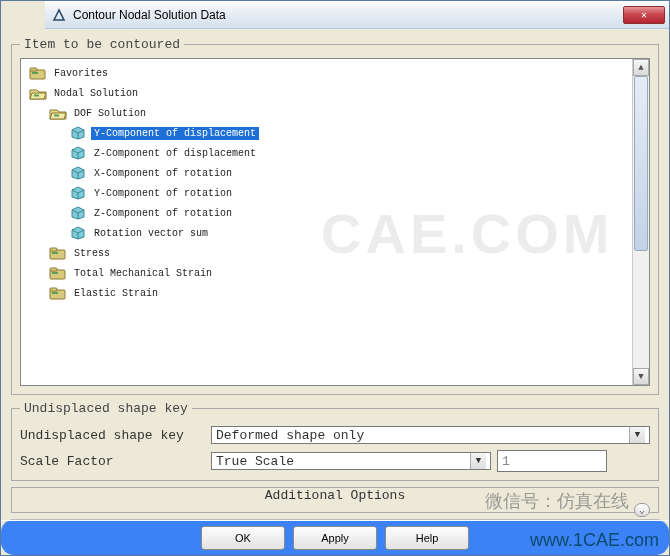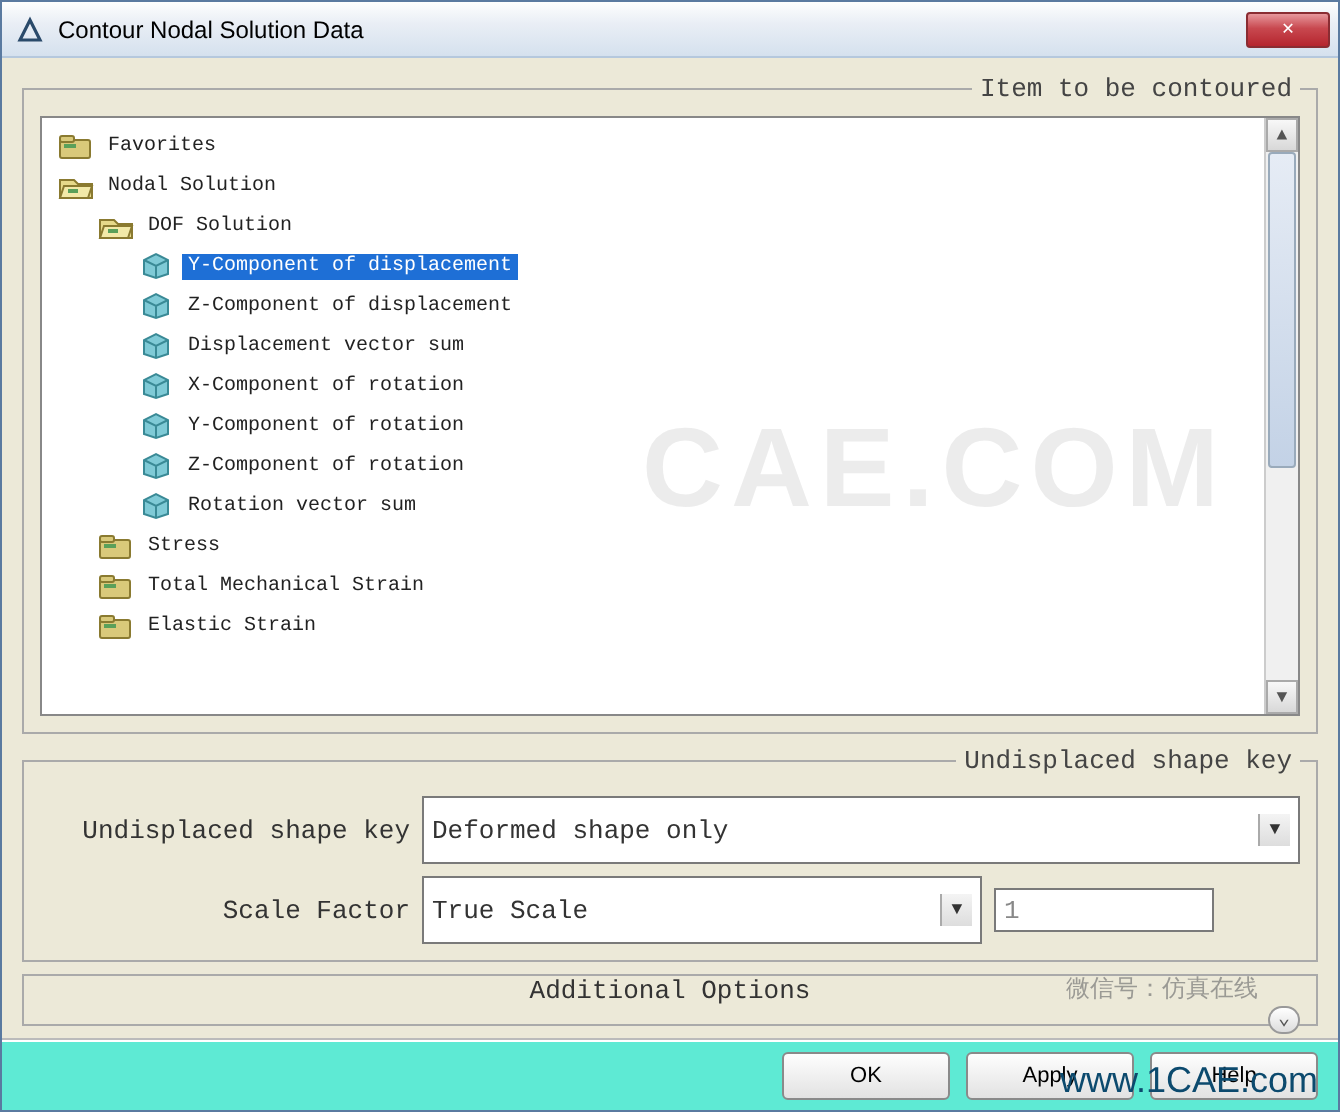--- a/index.html
+++ b/index.html
@@ -1,23 +1,23 @@
 <!DOCTYPE html>
 <html><head>
 <meta charset="utf-8">
 <style>
   * { box-sizing: border-box; margin: 0; padding: 0; font-family: "Courier New", monospace; }
   body { background: #bbb; width: 670px; height: 556px; overflow: hidden; }
   .window { width: 670px; height: 556px; border: 1px solid #5a7aa0; background: #ece9d8; position: relative; display: flex; flex-direction: column; }
-  .titlebar { height: 28px; background: linear-gradient(to bottom, #fdfefe 0%, #e9eef5 40%, #d5e1ee 100%); display: flex; align-items: center; padding: 0 4px 0 6px; border-bottom: 1px solid #b5c8dd; }
+  .titlebar { height: 28px; background: linear-gradient(to bottom, #fdfefe 0%, #e9eef5 40%, #d5e1ee 100%); display: flex; align-items: center; padding: 0 4px 0 6px; border-bottom: 1px solid #b5c8dd; margin-left: 44px; }
   .app-icon { width: 16px; height: 16px; margin-right: 6px; display: inline-flex; align-items: center; justify-content: center; }
   .title-text { font-family: "Segoe UI", Tahoma, sans-serif; font-size: 12px; color: #000; }
   .close-btn { margin-left: auto; width: 42px; height: 18px; background: linear-gradient(to bottom, #e7979c 0%, #c8484f 45%, #b5252e 100%); border: 1px solid #8a2c32; border-radius: 2px; display: flex; align-items: center; justify-content: center; color: #fff; font-family: sans-serif; font-size: 10px; font-weight: bold; cursor: pointer; }
   .content { flex: 1; padding: 8px 10px 6px 10px; display: flex; flex-direction: column; gap: 6px; overflow: hidden; }
-  fieldset { border: 1px solid #aaa; padding: 6px 8px 8px 8px; font-family: "Courier New", monospace; font-size: 13px; color: #333; text-align: right; }
+  fieldset { border: 1px solid #aaa; padding: 6px 8px 8px 8px; font-family: "Courier New", monospace; font-size: 13px; color: #333; }
   fieldset.main { flex: 1; display: flex; }
   legend { padding: 0 4px; color: #444; }
   .tree-wrap { flex: 1; border: 1px solid #888; background: #fff; position: relative; display: flex; }
   .tree { flex: 1; overflow: auto; padding: 4px 0 4px 4px; white-space: nowrap; }
   .tree-row { display: flex; align-items: center; height: 20px; font-size: 10px; color: #222; cursor: default; }
   .tree-row .label { padding: 1px 3px; }
   .tree-row.selected .label { background: #1e6fd6; color: #fff; }
   .indent-0 { padding-left: 4px; }
   .indent-1 { padding-left: 24px; }
   .indent-2 { padding-left: 44px; }
@@ -25,32 +25,32 @@
   .icon-folder svg, .icon-leaf svg { display: block; }
   .icon-leaf { display: inline-block; width: 18px; height: 14px; margin-right: 4px; }
   .scrollbar-v { width: 17px; background: #efefef; border-left: 1px solid #ccc; display: flex; flex-direction: column; }
   .sb-btn { height: 17px; background: linear-gradient(#f8f8f8,#d8d8d8); border: 1px solid #aaa; display: flex; align-items: center; justify-content: center; font-size: 9px; color: #555; }
   .sb-track { flex: 1; background: #f0f0f0; position: relative; }
   .sb-thumb { position: absolute; top: 0; left: 1px; right: 1px; height: 60%; background: linear-gradient(#e6ecf5,#c3d2e6); border: 1px solid #9ab; border-radius: 2px; }
 
   .form-rows { display: flex; flex-direction: column; gap: 6px; margin-top: 4px; }
   .form-row { display: flex; align-items: center; gap: 6px; }
   .form-label { width: 185px; font-size: 13px; }
-  .combo { flex: 1; height: 34px; background: #fff; border: 1px solid #7a7a7a; display: flex; align-items: center; padding: 0 4px; font-size: 13px; position: relative; }
+  .combo { flex: 1; height: 18px; background: #fff; border: 1px solid #7a7a7a; display: flex; align-items: center; padding: 0 4px; font-size: 13px; position: relative; }
   .combo .arrow { margin-left: auto; width: 16px; height: 16px; border-left: 1px solid #aaa; display: flex; align-items: center; justify-content: center; font-size: 9px; color: #333; background: linear-gradient(#f4f4f4,#ddd); }
   .num-input { width: 110px; height: 22px; border: 1px solid #7a7a7a; background: #fff; padding: 0 4px; font-size: 13px; color: #888; display: flex; align-items: center; }
 
   .additional-bar { height: 26px; border: 1px solid #aaa; display: flex; align-items: center; padding: 0 8px; font-size: 13px; color: #333; background: #ece9d8; flex-direction: column; }
   .expand-chevron { margin-left: auto; width: 16px; height: 16px; border: 1px solid #999; border-radius: 8px; display: flex; align-items: center; justify-content: center; font-size: 10px; color: #555; background: linear-gradient(#fff,#ddd); }
 
-  .button-bar { height: 36px; display: flex; align-items: center; justify-content: flex-end; gap: 8px; padding: 0 10px; border-top: 1px solid #bbb; background: #5eead4; position: relative; }
+  .button-bar { height: 36px; display: flex; align-items: center; justify-content: center; gap: 8px; padding: 0 10px; border-top: 1px solid #bbb; background: #3b82f6; position: relative; border-radius: 13px; }
   .button-bar .sep { position: absolute; left: 0; right: 0; top: 0; height: 1px; background: #fff; }
   .btn { width: 84px; height: 24px; font-family: Tahoma, sans-serif; font-size: 11px; background: linear-gradient(#fefefe,#e2e2e2); border: 1px solid #8a8a8a; border-radius: 3px; cursor: pointer; }
   .watermark1 { position: absolute; top: 200px; left: 320px; font-family: Arial, sans-serif; font-size: 56px; font-weight: bold; color: rgba(200,200,200,0.35); letter-spacing: 4px; pointer-events: none; }
-  .watermark2 { position: absolute; bottom: 52px; right: 40px; font-family: "Microsoft YaHei", sans-serif; font-size: 12px; color: rgba(120,120,120,0.7); pointer-events: none; text-align: center; }
+  .watermark2 { position: absolute; bottom: 42px; right: 40px; font-family: "Microsoft YaHei", sans-serif; font-size: 18px; color: rgba(120,120,120,0.7); pointer-events: none; text-align: center; }
   .watermark3 { position: absolute; bottom: 4px; right: 10px; font-family: Arial, sans-serif; font-size: 18px; color: #0c4a6e; pointer-events: none; }
 </style>
 </head>
 <body>
 
 <div class="window">
   <div class="titlebar">
     <span class="app-icon">
       <svg width="14" height="14" viewBox="0 0 14 14">
           <path d="M2 12 L7 2 L12 12 Z" fill="none" stroke="#2a4a6a" stroke-width="1.6"></path>
@@ -116,29 +116,20 @@
               </span>
               <span class="label">Z-Component of displacement</span>
             </div>
             <div class="tree-row indent-2">
               <span class="icon-leaf">
                 <svg width="18" height="14" viewBox="0 0 18 14">
                   <path d="M3 11 L3 4 L9 1 L15 4 L15 11 L9 13 Z" fill="#7fcad6" stroke="#3a8a96"></path>
                   <path d="M3 4 L9 7 L15 4 M9 7 L9 13" fill="none" stroke="#3a8a96"></path>
                 </svg>
               </span>
-              <span class="label">Displacement vector sum</span>
-            </div>
-            <div class="tree-row indent-2">
-              <span class="icon-leaf">
-                <svg width="18" height="14" viewBox="0 0 18 14">
-                  <path d="M3 11 L3 4 L9 1 L15 4 L15 11 L9 13 Z" fill="#7fcad6" stroke="#3a8a96"></path>
-                  <path d="M3 4 L9 7 L15 4 M9 7 L9 13" fill="none" stroke="#3a8a96"></path>
-                </svg>
-              </span>
               <span class="label">X-Component of rotation</span>
             </div>
             <div class="tree-row indent-2">
               <span class="icon-leaf">
                 <svg width="18" height="14" viewBox="0 0 18 14">
                   <path d="M3 11 L3 4 L9 1 L15 4 L15 11 L9 13 Z" fill="#7fcad6" stroke="#3a8a96"></path>
                   <path d="M3 4 L9 7 L15 4 M9 7 L9 13" fill="none" stroke="#3a8a96"></path>
                 </svg>
               </span>
               <span class="label">Y-Component of rotation</span>

